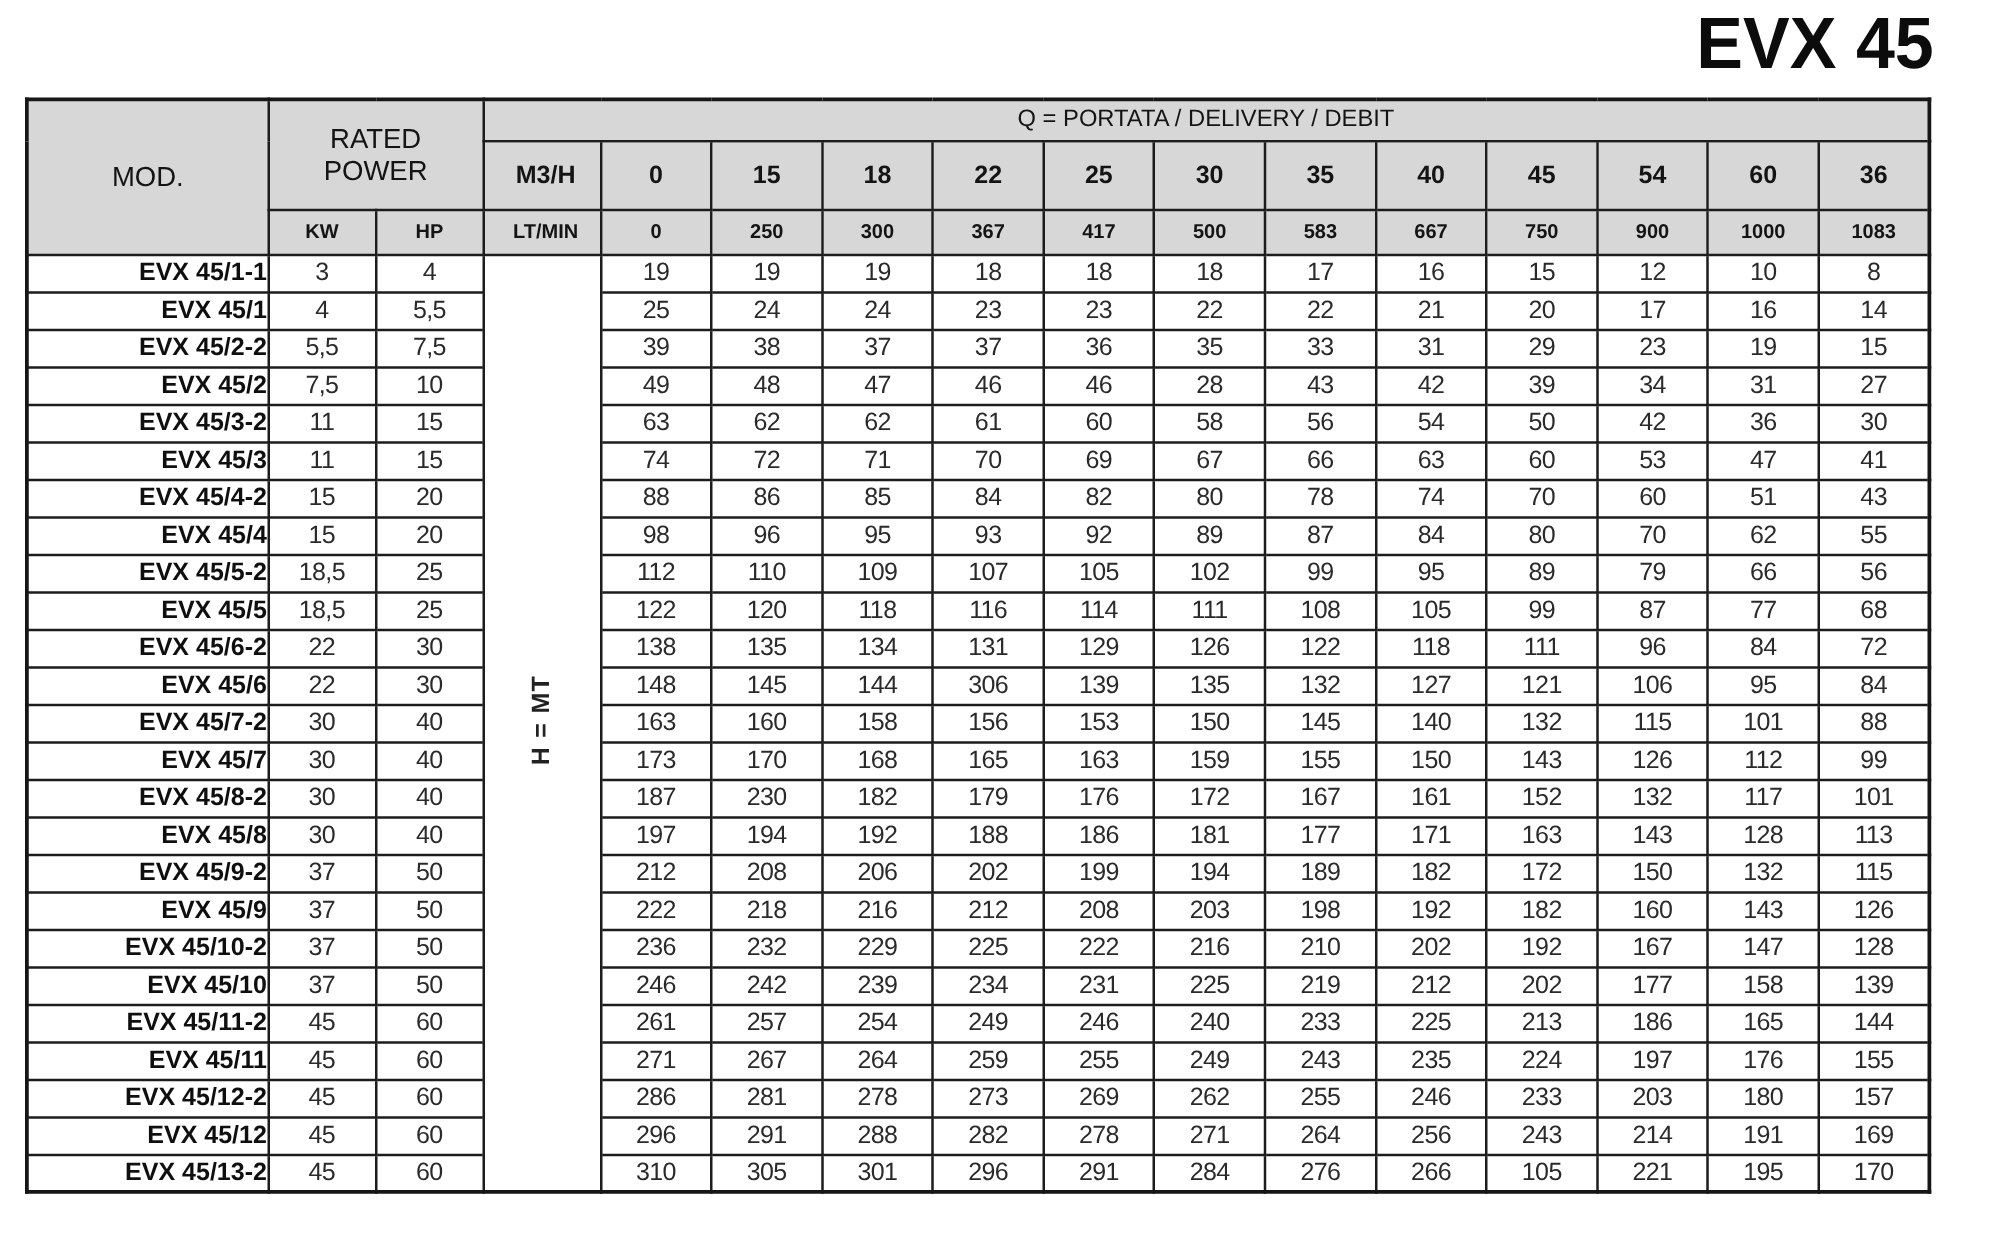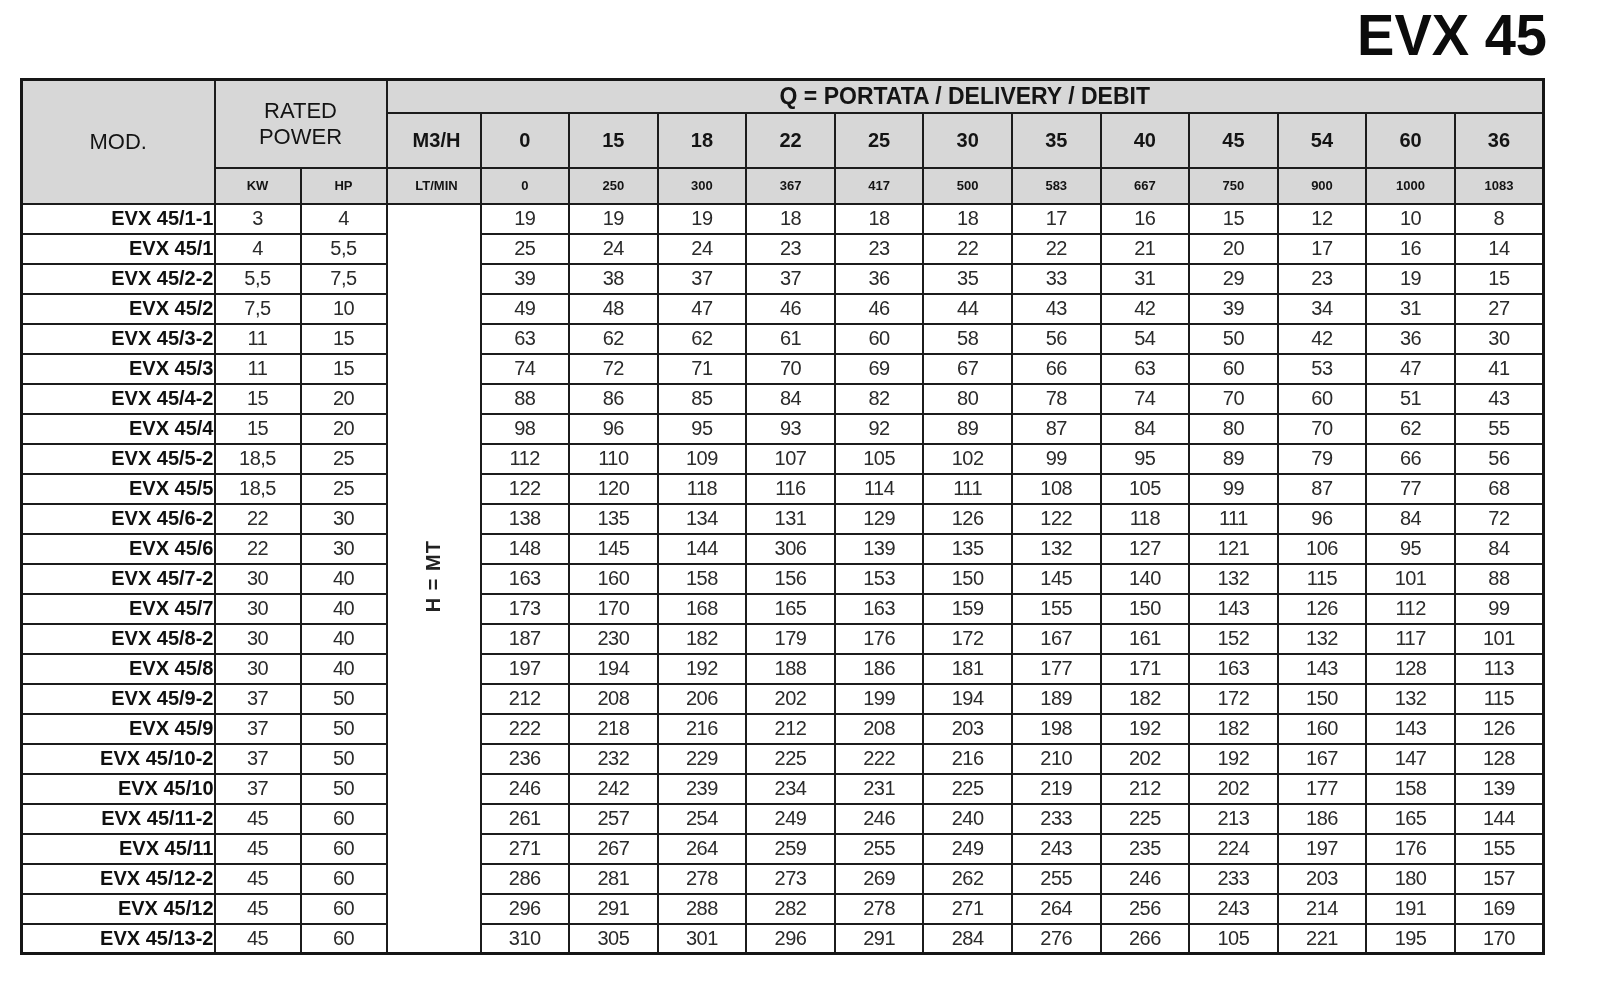--- a/index.html
+++ b/index.html
@@ -30,23 +30,23 @@
     border: 2px solid #1c1c1c;
     text-align: center;
     vertical-align: middle;
     overflow: hidden;
   }
   thead th { background: #d7d7d7; color: #141414; }
 
   th.mod-head { font-size: 22px; font-weight: normal; }
   th.rp-head { font-size: 22px; font-weight: normal; line-height: 1.15; }
   th.rp-head span { display: inline-block; width: 110px; }
-  th.q-head { font-size: 23px; font-weight: bold; height: 33px; margin-top: 48px; }
+  th.q-head { font-size: 19px; font-weight: normal; height: 33px; margin-top: 48px; }
   tr.m3h-row th { height: 55px; font-size: 20px; font-weight: bold; }
-  tr.ltmin-row th { height: 36px; font-size: 13px; font-weight: bold; }
+  tr.ltmin-row th { height: 36px; font-size: 16px; font-weight: bold; }
   th.unit-label { text-align: left; padding-left: 6px; }
 
   tbody td, tbody th { height: 30px; background: #ffffff; }
   tbody th.model {
     text-align: right;
     padding-left: 8px;
     font-size: 20px;
     font-weight: bold;
     color: #0f0f0f;
   }
@@ -168,21 +168,21 @@
       </tr>
       <tr>
         <th class="model">EVX 45/2</th>
         <td class="val">7,5</td>
         <td class="val">10</td>
         <td class="val">49</td>
         <td class="val">48</td>
         <td class="val">47</td>
         <td class="val">46</td>
         <td class="val">46</td>
-        <td class="val">44</td>
+        <td class="val">28</td>
         <td class="val">43</td>
         <td class="val">42</td>
         <td class="val">39</td>
         <td class="val">34</td>
         <td class="val">31</td>
         <td class="val">27</td>
       </tr>
       <tr>
         <th class="model">EVX 45/3-2</th>
         <td class="val">11</td>

